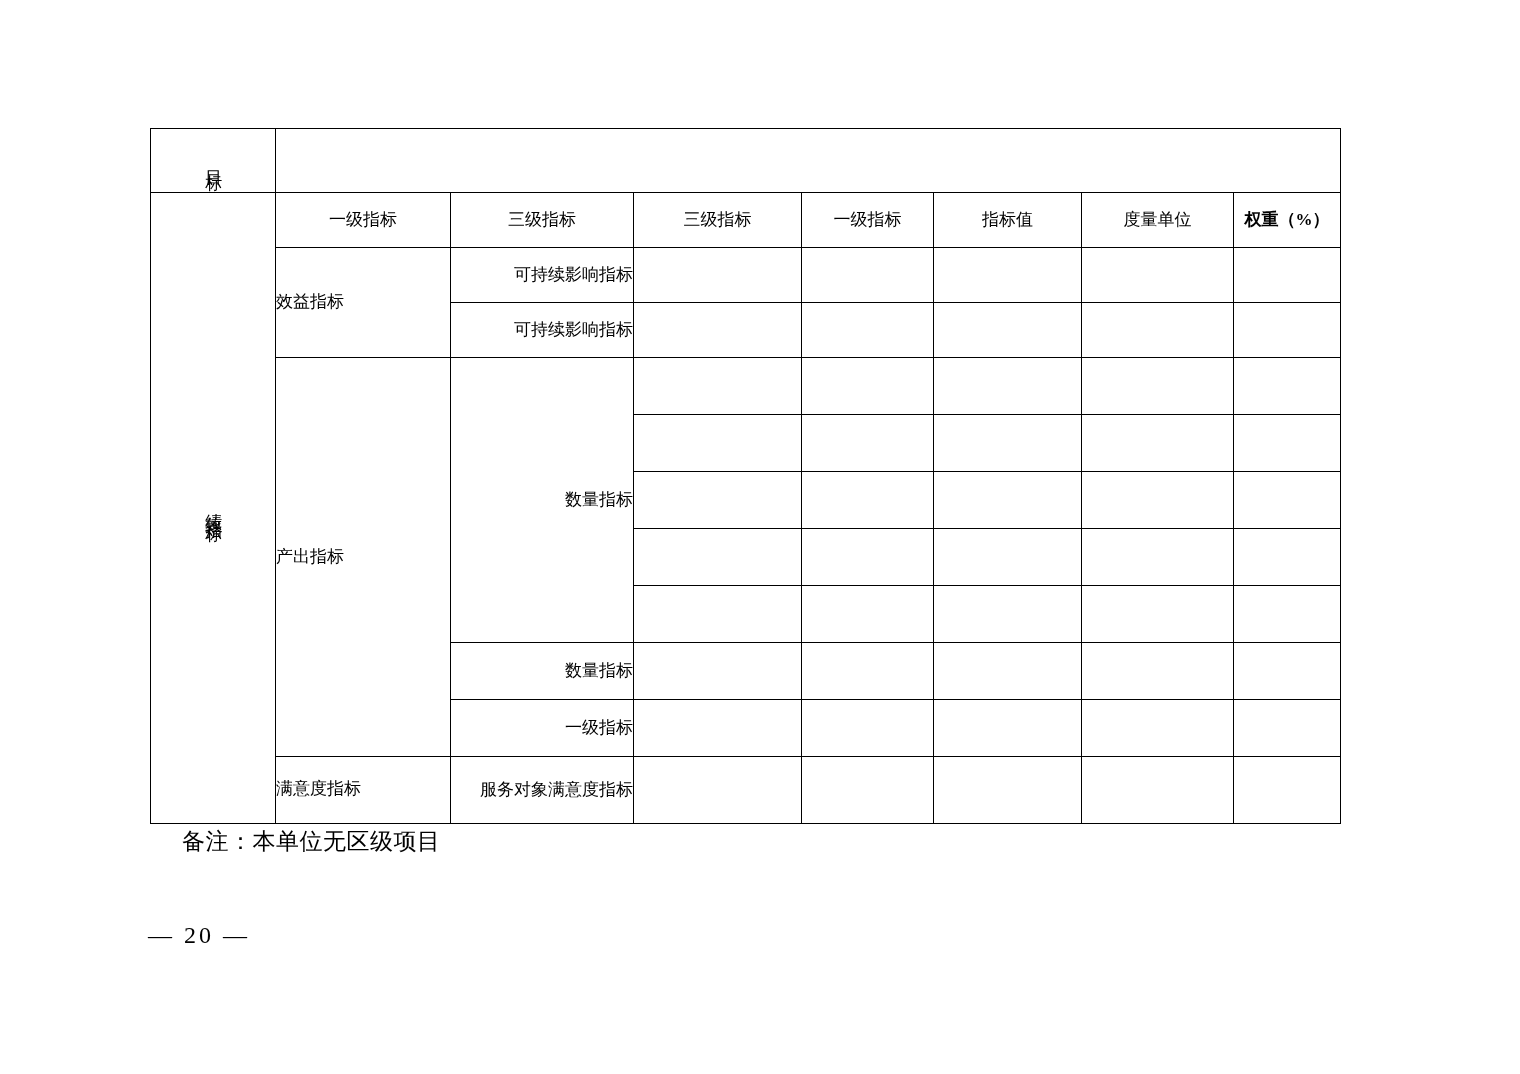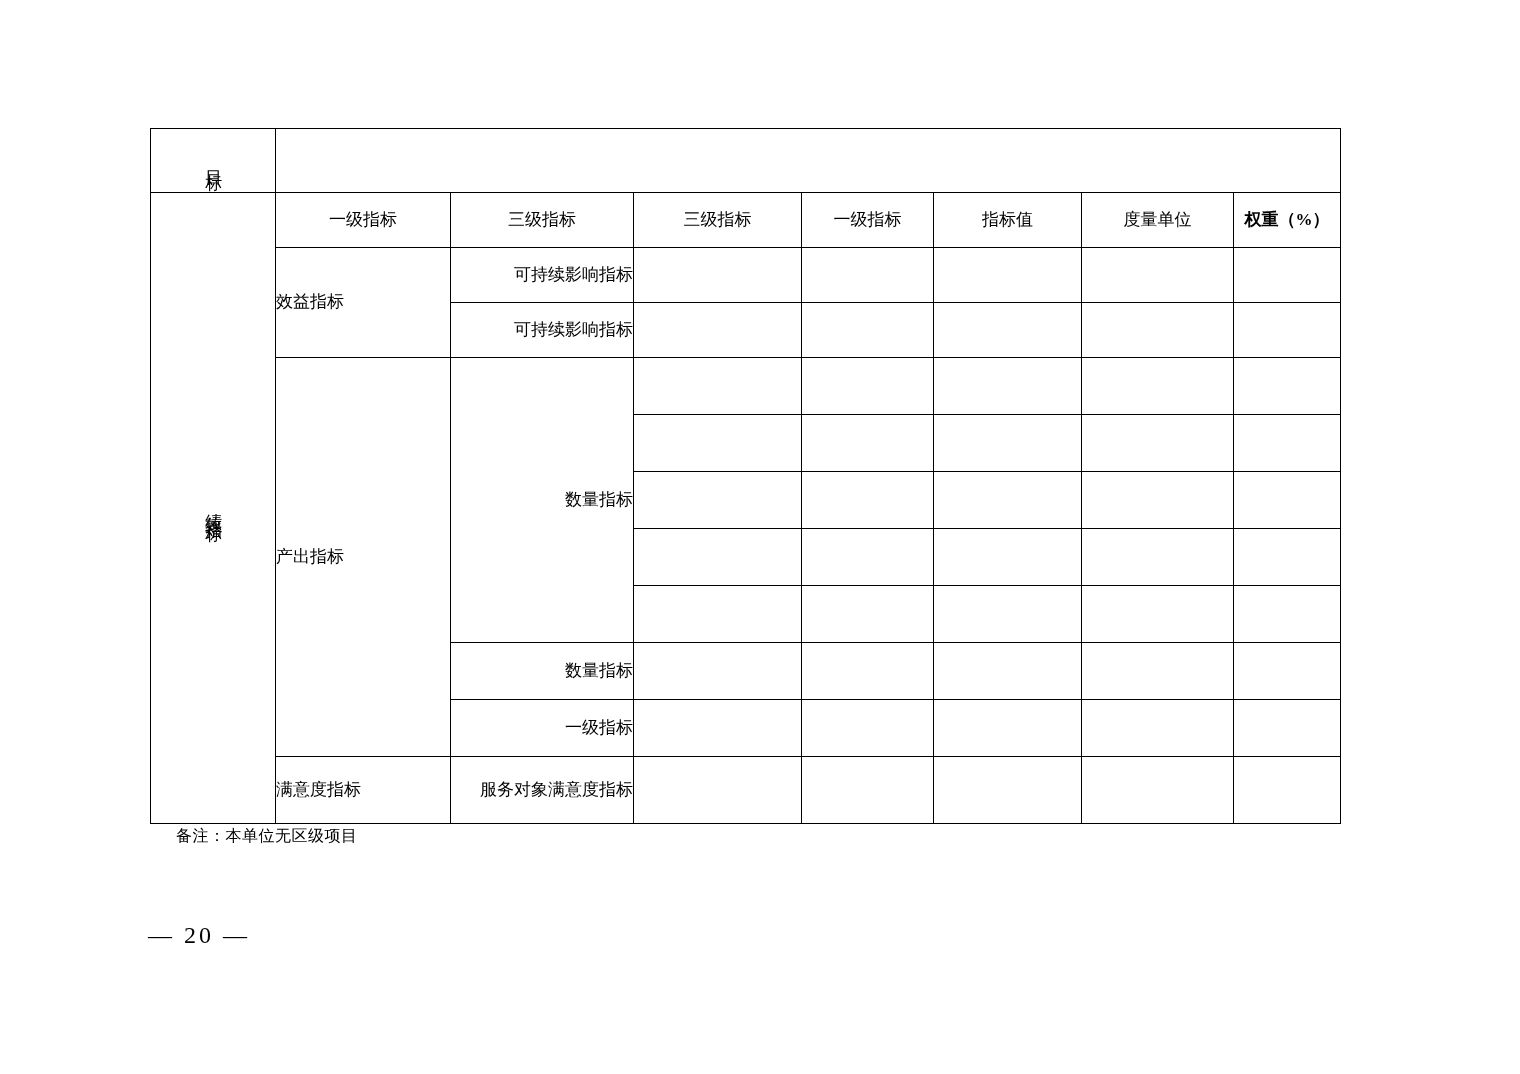--- a/index.html
+++ b/index.html
@@ -53,31 +53,31 @@
   .c-l3 { width: 168px; text-align: center; font-family: Liberation Serif, serif; }
   .c-nature { width: 132px; text-align: center; }
   .c-value { width: 148px; text-align: center; margin-top: 24px; }
   .c-unit { width: 152px; text-align: center; }
   .c-weight { width: 107px; text-align: center; font-weight: bold; }
 
   .hdr td { text-align: center; height: 54px; }
   .row-h-54 { height: 54px; }
   .row-h-56 { height: 56px; }
   .row-h-63 { height: 63px; }
-  .row-h-66 { height: 66px; }
+  .row-h-66 { height: 66px; font-family: Liberation Mono, monospace; }
 
   .cell-left-pad { padding-left: 6px; text-align: left; }
   .cell-center { text-align: center; }
 
   .note {
     position: absolute;
-    left: 176px;
+    left: 182px;
     top: 826px;
     font-family: "Liberation Sans", "DejaVu Sans", sans-serif;
-    font-size: 16px;
+    font-size: 23px;
     letter-spacing: 0.5px;
   }
   .page-number {
     position: absolute;
     left: 148px;
     top: 922px;
     font-size: 24px;
     letter-spacing: 3px;
   }
   .target-cell-inner {

